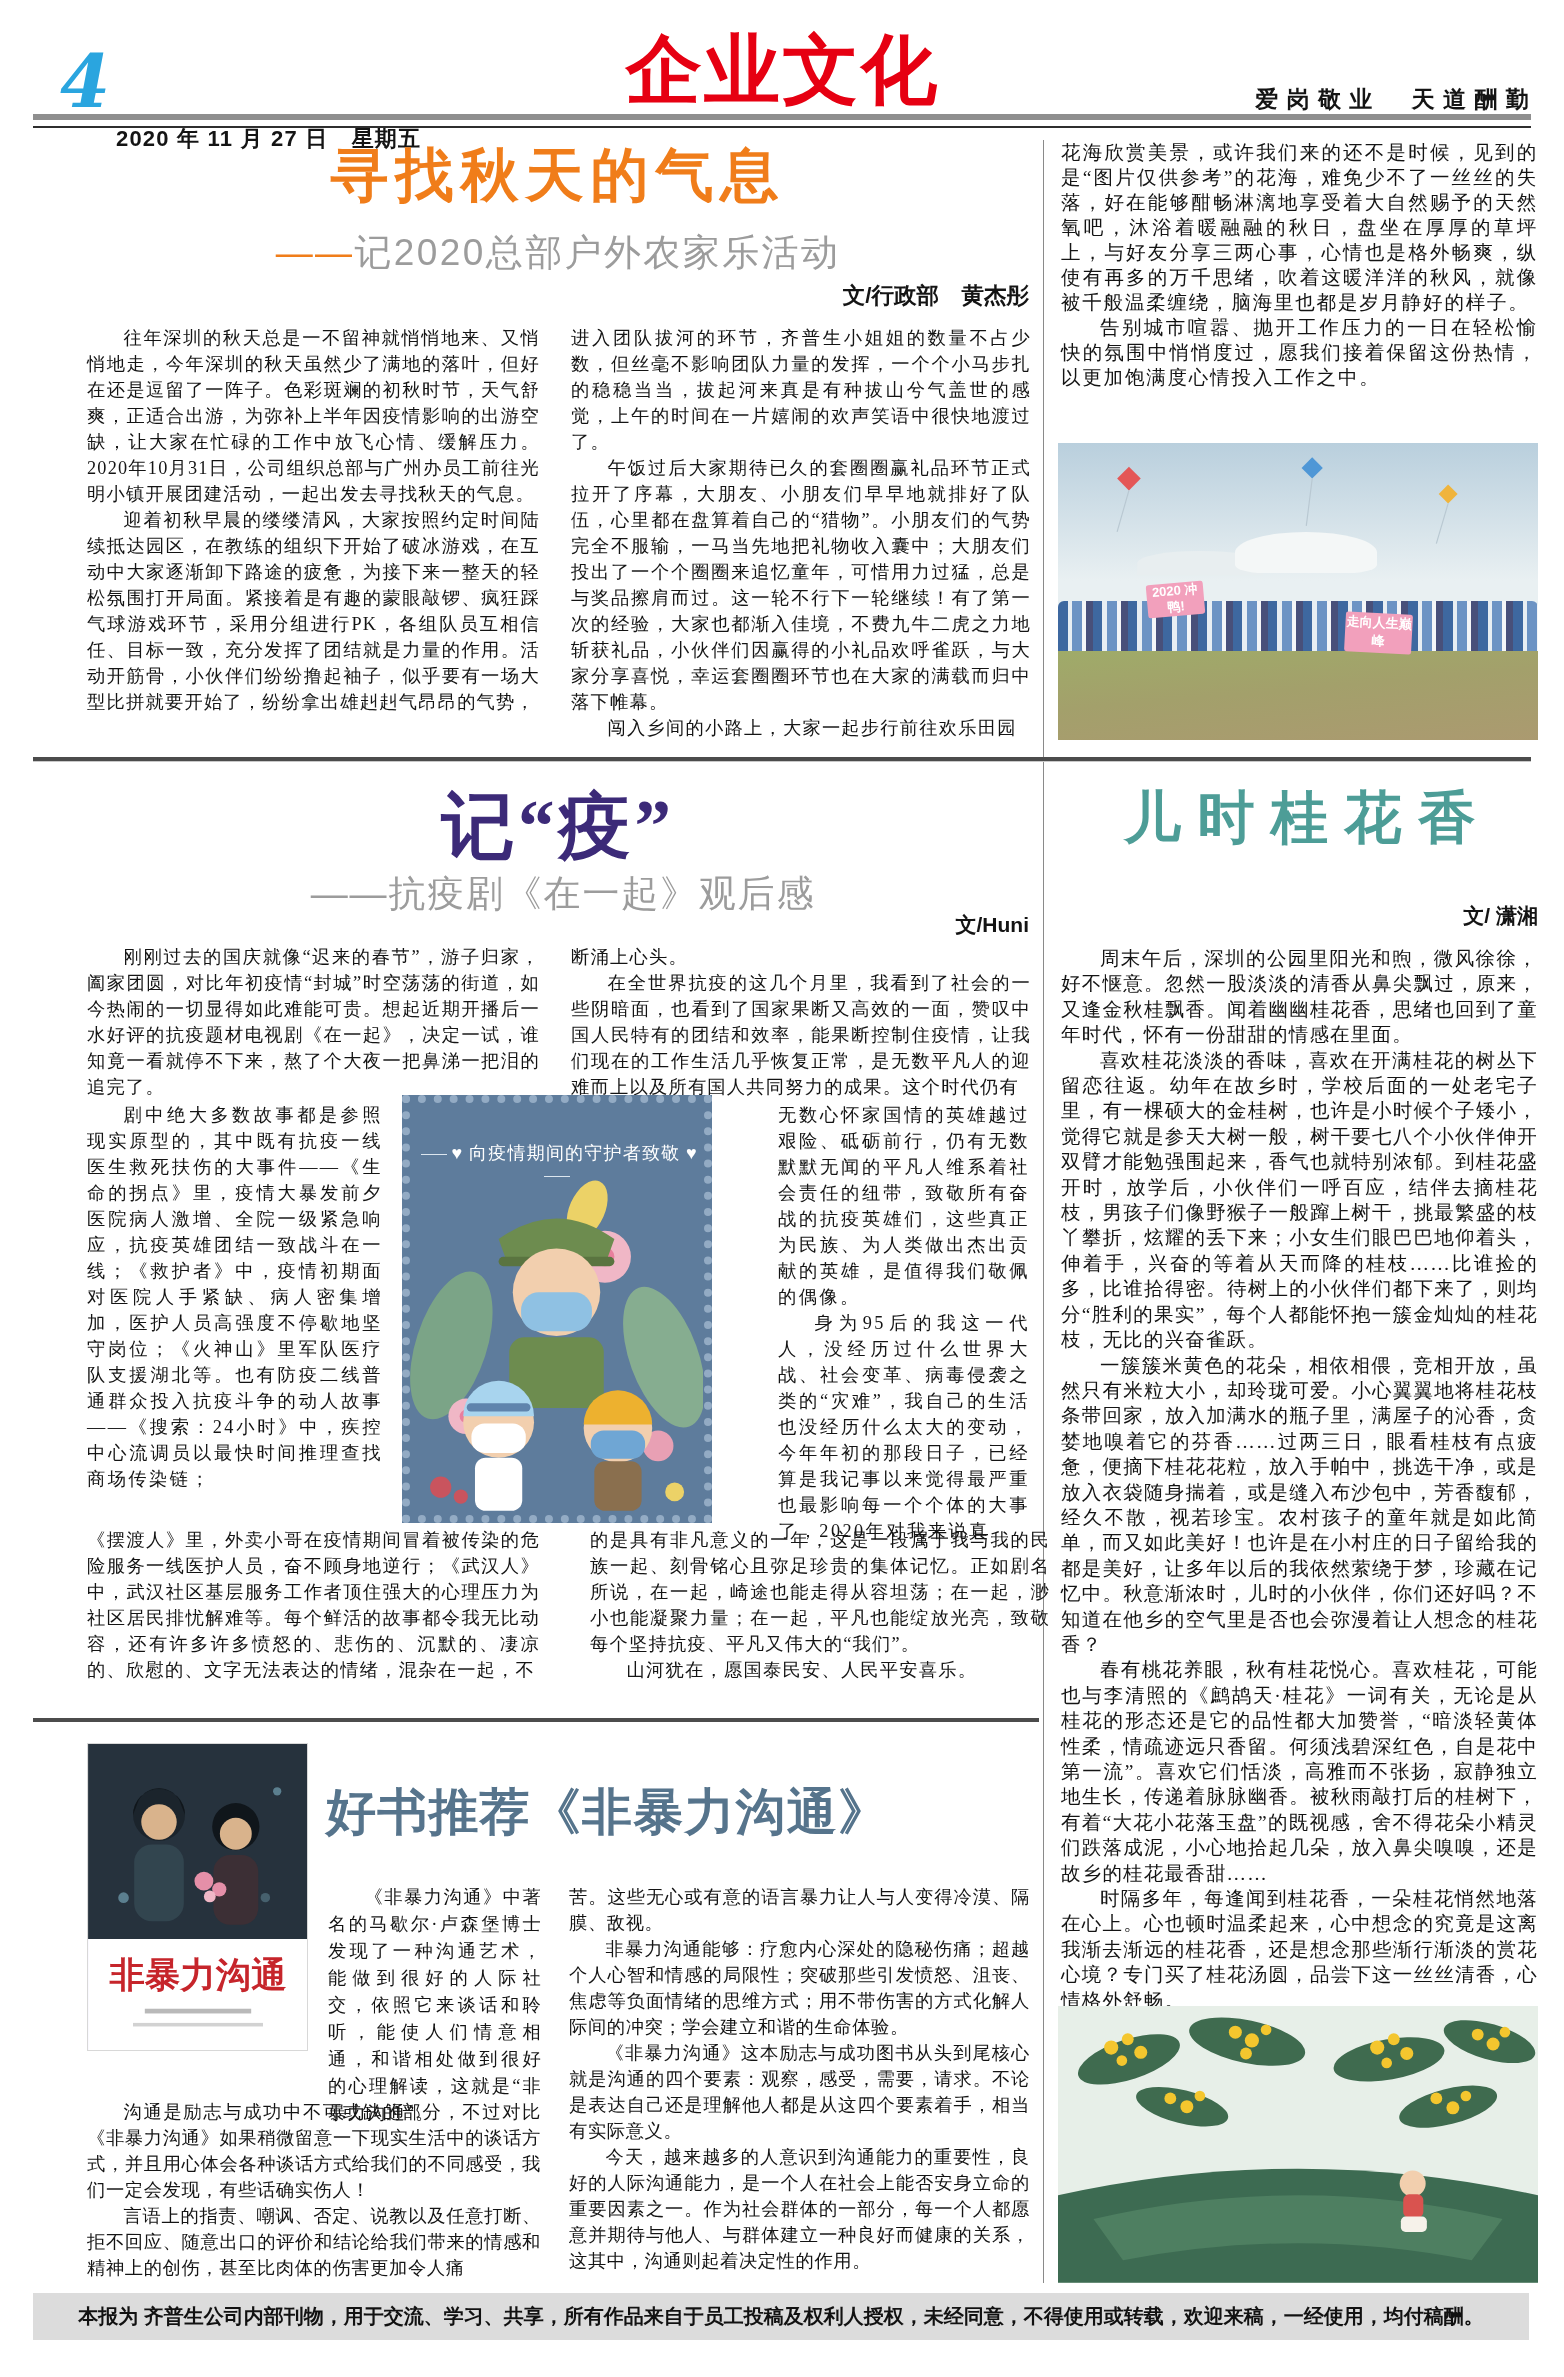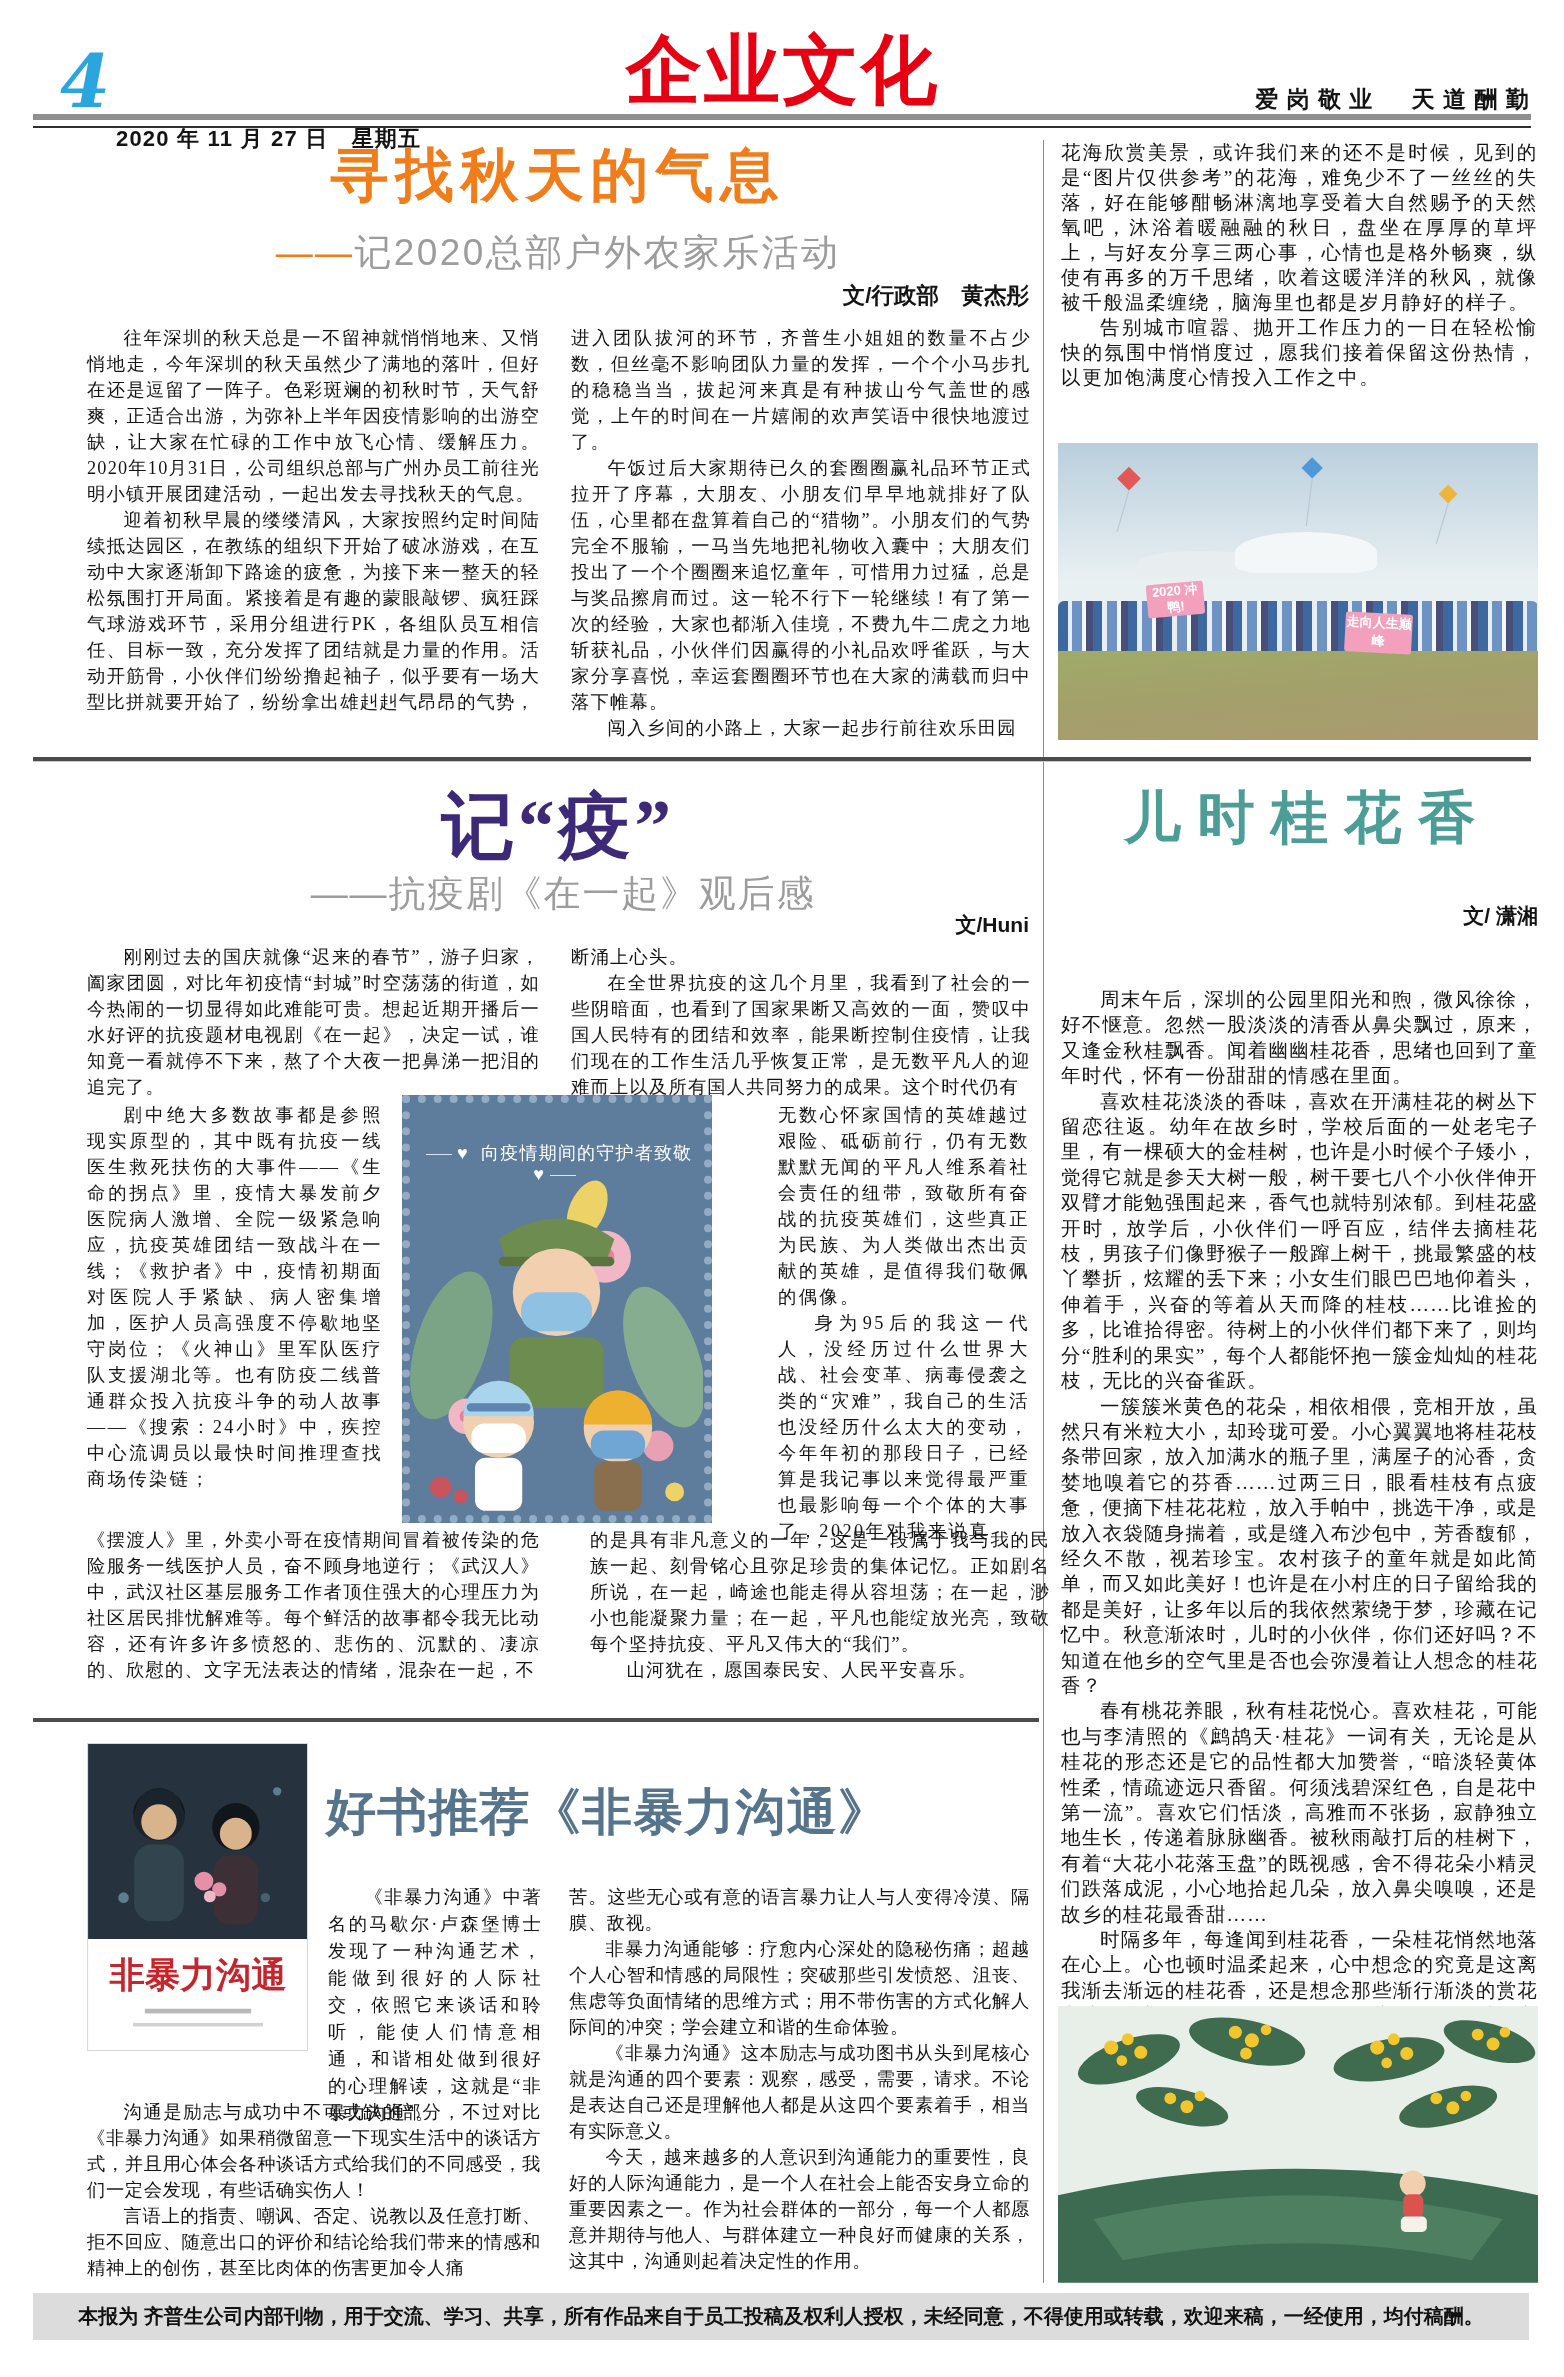--- a/index.html
+++ b/index.html
@@ -74,30 +74,30 @@
   .e-c1b{left:87px;top:1102px;width:296px;}
   .e-c1c{left:87px;top:1527px;width:453px;}
   .e-c2a{left:571px;top:944px;width:460px;}
   .e-c2b{left:778px;top:1102px;width:252px;}
   .e-c2c{left:571px;top:1527px;width:460px;margin-left:19px;}
 
   
   .poster{left:402px;top:1095px;width:310px;height:428px;background:#5e7c9c;box-sizing:border-box;
           border:8.3px dotted #93abc4;}
   .poster-banner{position:absolute;left:0;top:38px;width:100%;text-align:center;color:#ffffff;
-                 font-size:18px;font-family:Liberation Mono, monospace;letter-spacing:1.2px;}
+                 font-size:18px;font-family:Liberation Serif, serif;letter-spacing:1.2px;}
   .poster-banner .line{display:inline-block;width:26px;height:0;border-top:1.8px solid #dce6ef;vertical-align:middle;margin:0 4.7px;}
   .poster svg{position:absolute;left:0;top:65px;}
 
   
   .o-title{left:1061px;top:780px;width:477px;text-align:center;font-size:57px;font-weight:bold;
            color:#4d9d97;font-family:"Liberation Sans","DejaVu Sans",sans-serif;letter-spacing:16.6px;text-indent:16.6px;}
   .o-byline{left:1061px;top:902px;width:477px;text-align:right;font-size:21px;font-weight:bold;
             font-family:"Liberation Sans","DejaVu Sans",sans-serif;}
-  .o-body{left:1061px;top:946px;width:477px;margin-top:41px;}
+  .o-body{left:1061px;top:946px;width:477px;}
   .osm{left:1058px;top:2006px;width:480px;height:277px;overflow:hidden;background:#e7efe8;}
 
   
   .b-title{left:326px;top:1779px;width:715px;font-size:50px;font-weight:bold;color:#56748c;
            font-family:"Liberation Sans","DejaVu Sans",sans-serif;letter-spacing:1.2px;}
   .cover{left:87px;top:1743px;width:221px;height:308px;overflow:hidden;background:#c4b5fd;border:0.6px solid #d8d8d8;box-sizing:border-box;}
   .b-c1a{left:328px;top:1884px;width:214px;}
   .b-c1b{left:87px;top:2099px;width:454px;}
   .b-c2{left:569px;top:1884px;width:461px;}
 

